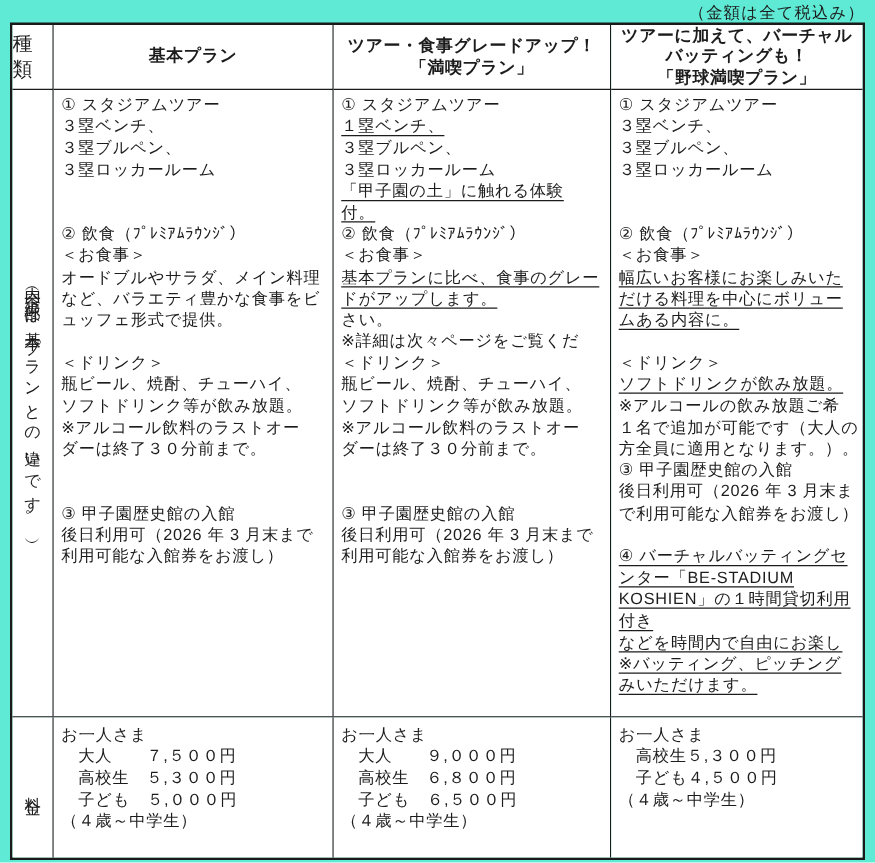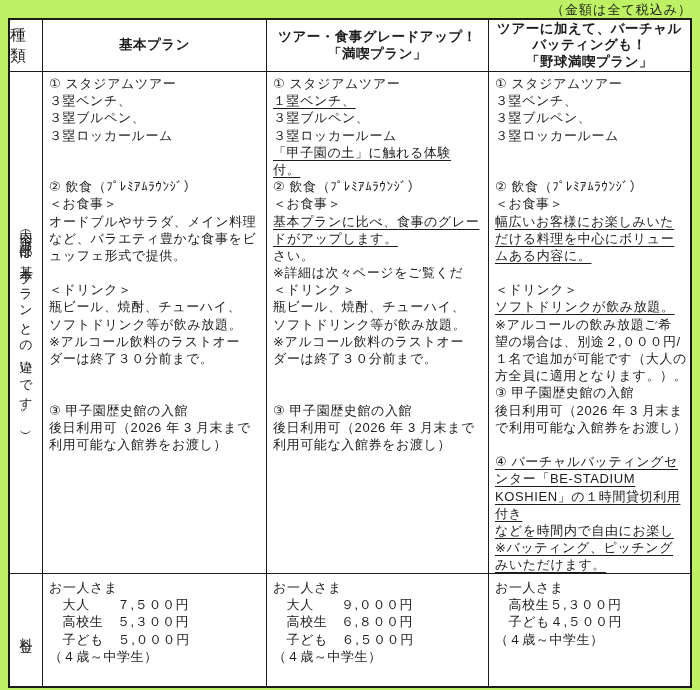--- a/index.html
+++ b/index.html
@@ -1,17 +1,17 @@
 <!DOCTYPE html>
 <html><head>
 <meta charset="utf-8">
 <style>
   html,body{margin:0;padding:0;background:#fff;}
   .page{
-    position:relative;width:700px;height:690px;background:#bef264;
+    position:relative;width:700px;height:690px;background:#5eead4;
     font-family:"Liberation Sans","DejaVu Sans",sans-serif;color:#1c1c1c;
     overflow:hidden;
   }
   .note{
     position:absolute;top:1px;right:8px;font-size:13px;letter-spacing:1px;
   }
   .tbl{
     position:absolute;left:8px;top:18px;width:684px;height:670px;
     border:2px solid #1a1a1a;box-sizing:border-box;
     display:grid;
@@ -123,21 +123,20 @@
         <div class="line">&nbsp;</div>
         <div class="line">② 飲食（ﾌﾟﾚﾐｱﾑﾗｳﾝｼﾞ）</div>
         <div class="line">＜お食事＞</div>
         <div class="line u">幅広いお客様にお楽しみいた</div>
         <div class="line u">だける料理を中心にボリュー</div>
         <div class="line u">ムある内容に。</div>
         <div class="line">&nbsp;</div>
         <div class="line">＜ドリンク＞</div>
         <div class="line u">ソフトドリンクが飲み放題。</div>
         <div class="line">※アルコールの飲み放題ご希</div>
-        <div class="line">望の場合は、別途２,０００円/</div>
         <div class="line">１名で追加が可能です（大人の</div>
         <div class="line">方全員に適用となります。）。</div>
         <div class="line">③ 甲子園歴史館の入館</div>
         <div class="line">後日利用可（2026 年 3 月末ま</div>
         <div class="line">で利用可能な入館券をお渡し）</div>
         <div class="line">&nbsp;</div>
         <div class="line u">④ バーチャルバッティングセ</div>
         <div class="line u">ンター「BE-STADIUM</div>
         <div class="line u">KOSHIEN」の１時間貸切利用</div>
         <div class="line u">付き</div>

